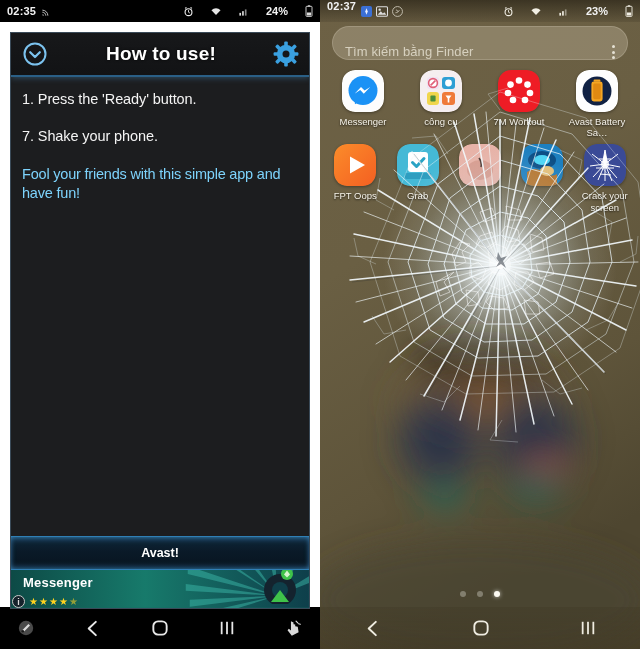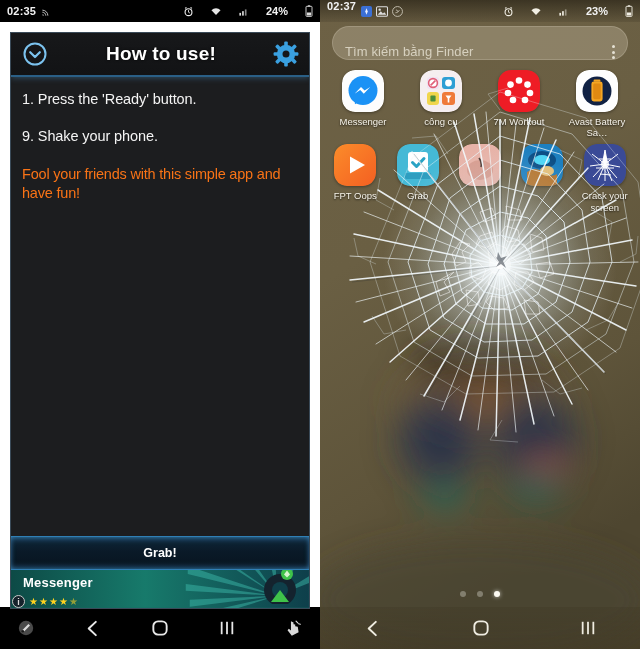--- a/index.html
+++ b/index.html
@@ -76,21 +76,21 @@
     background: #1c1d1f;
   }
   .instr-line {
     color: #f4f4f4;
     font-size: 14.5px;
     line-height: 1.33;
     margin-bottom: 18px;
     letter-spacing: -.1px;
   }
   .instr-para {
-    color: #f97316;
+    color: #7dd3fc;
     font-size: 14.5px;
     line-height: 1.33;
     letter-spacing: -.2px;
   }
 
   .btn-row {
     flex: 0 0 34px;
     display: flex;
     background: #121417;
   }
@@ -317,26 +317,26 @@
                 <rect x="19.2" y="3.6" width="3.6" height="5" rx="1" transform="rotate(45 21 6.1)"></rect>
                 <rect x="3.2" y="17.6" width="3.6" height="5" rx="1" transform="rotate(45 5 20.1)"></rect>
               </g>
               <circle cx="13" cy="13" r="3.5" fill="#15171a"></circle>
             </svg>
           </span>
         </div>
 
         <div class="instructions">
           <div class="instr-line">1. Press the 'Ready' button.</div>
-          <div class="instr-line">9. Shake your phone.</div>
+          <div class="instr-line">7. Shake your phone.</div>
           <div class="instr-para">Fool your friends with this simple app and have fun!</div>
         </div>
 
         <div class="btn-row">
-          <div class="btn btn-ready">Grab!</div>
+          <div class="btn btn-ready">Avast!</div>
         </div>
 
         <div class="ad-banner">
           <svg class="ad-rays" viewBox="0 0 300 38" preserveAspectRatio="none">
             <defs>
               <linearGradient id="adg" x1="0" y1="0" x2="1" y2="0">
                 <stop offset="0" stop-color="#0d4a46"></stop>
                 <stop offset="0.45" stop-color="#177a6b"></stop>
                 <stop offset="1" stop-color="#0e3f4b"></stop>
               </linearGradient>

